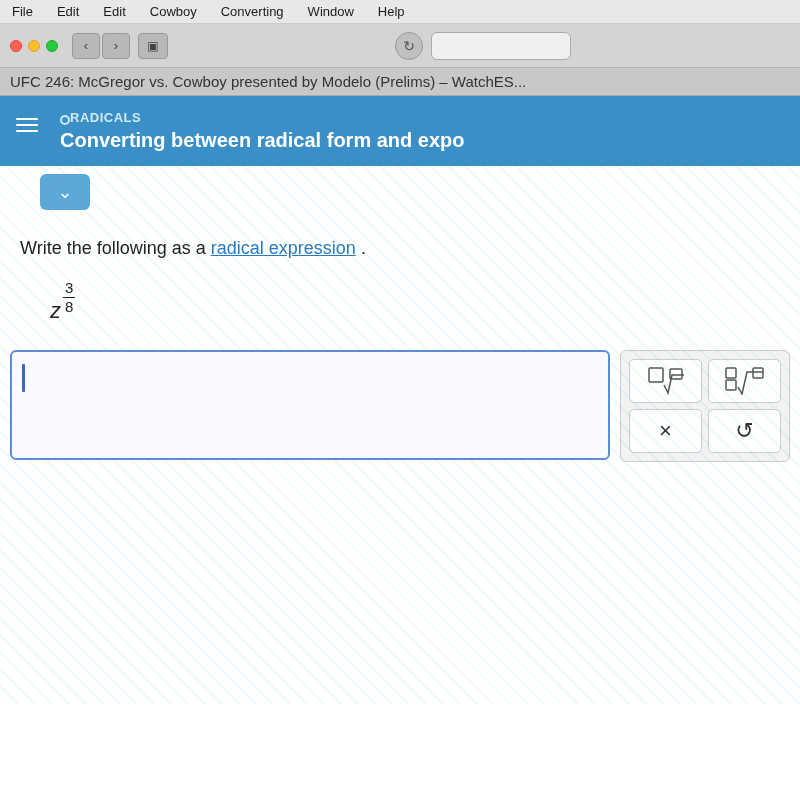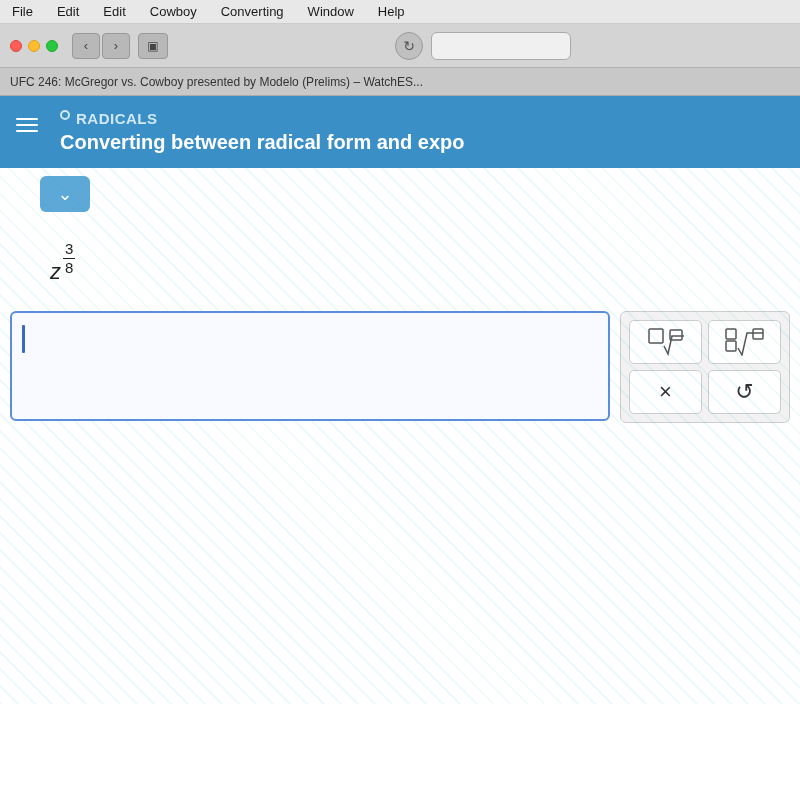--- a/index.html
+++ b/index.html
@@ -119,21 +119,21 @@
     
     .tab-bar {
       background: #c8c8c8;
       height: 28px;
       display: flex;
       align-items: center;
       padding: 0 10px;
       border-bottom: 1px solid #aaa;
     }
     .tab-title {
-      font-size: 12px;
+      font-size: 15px;
       color: #333;
       white-space: nowrap;
       overflow: hidden;
       text-overflow: ellipsis;
       max-width: 700px;
     }
 
     
     .lesson-header {
       background: #3a8fc7;
@@ -162,23 +162,22 @@
     }
 
     .lesson-meta {
       display: flex;
       flex-direction: column;
       gap: 4px;
     }
 
     .lesson-tag {
       display: flex;
-      align-items: flex-start;
-      gap: 6px;
-      font-size: 15px;
+      align-items: flex-end;
+      font-size: 13px;
       font-weight: 600;
       color: #d0e8f5;
       letter-spacing: 0.5px;
     }
     .tag-circle {
       width: 10px;
       height: 10px;
       border-radius: 50%;
       border: 2px solid #d0e8f5;
     }
@@ -404,20 +403,25 @@
         </div>
         <div class="lesson-title">Converting between radical form and expo</div>
       </div>
     </div>
 
     <div class="chevron-area">
       <button class="chevron-btn">⌄</button>
     </div>
 
     <div class="problem-area">
+      <div class="problem-text">
+        <span>Write the following as a</span>
+        <a href="#">radical expression</a>
+        <span>.</span>
+      </div>
 
       <div class="math-expr">
         <span class="variable-z">z</span>
         <div class="fraction-exp">
           <div class="frac-num">3</div>
           <div class="frac-den">8</div>
         </div>
       </div>
     </div>
 

